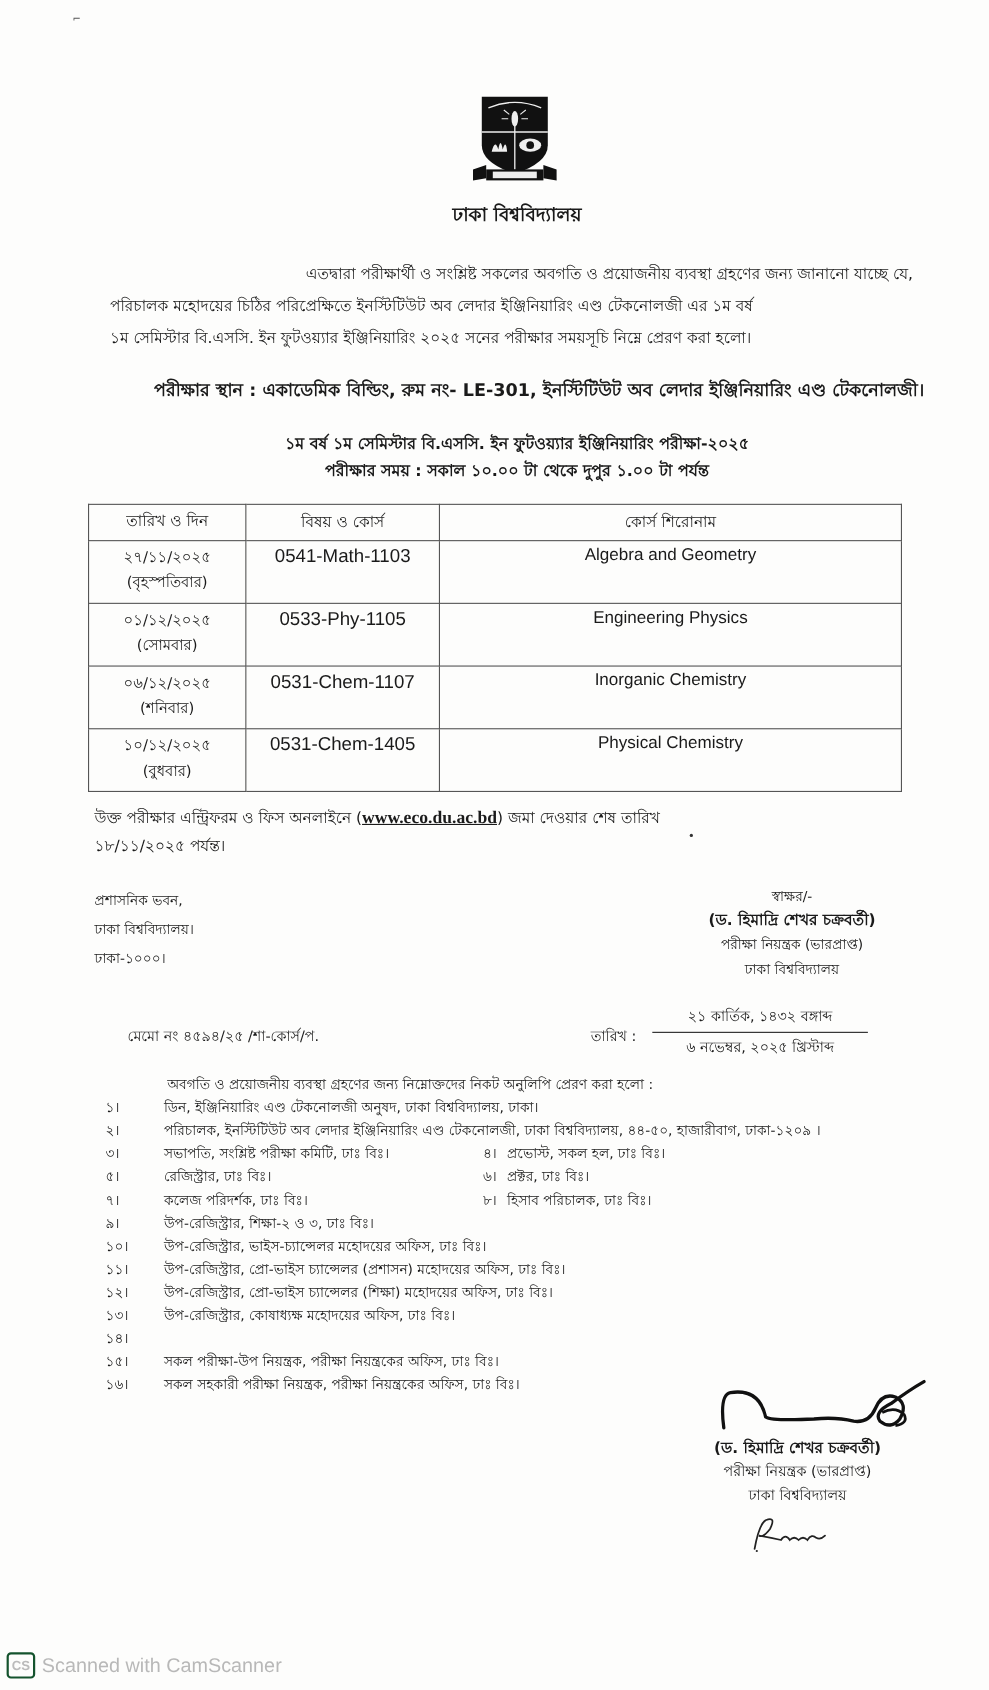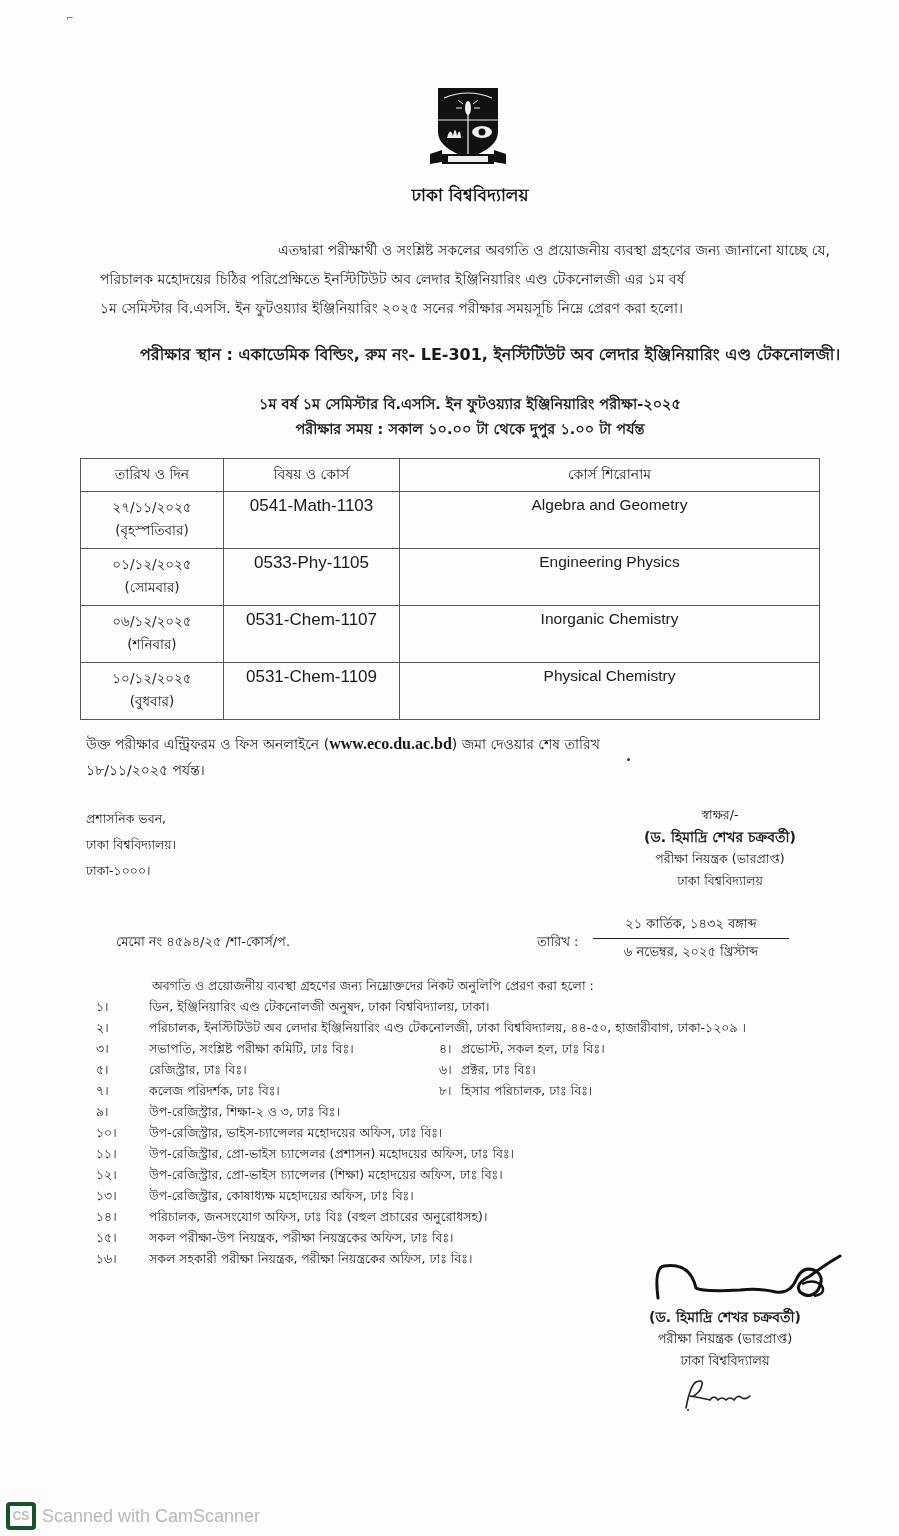--- a/index.html
+++ b/index.html
@@ -20,42 +20,42 @@
     position: absolute; left: 80px; top: 458px; width: 740px; border-collapse: collapse;
     font-size: 14px;
   }
   table.sched th, table.sched td { border: 1px solid #555; padding: 4px; vertical-align: top; margin-top: 16px; }
   table.sched th { height: 24px; font-weight: normal; font-size: 14px; text-align: center; }
   table.sched td { height: 48px; }
   .c1 { width: 134px; text-align: center; line-height: 23px; font-size: 13.5px; }
   .c2 { width: 167px; text-align: center; font-family: "Liberation Sans", sans-serif; font-size: 17px; padding-top: 4px !important; }
   .c3 { text-align: center; font-family: "Liberation Sans", sans-serif; font-size: 15.5px; padding-top: 4px !important; }
   .deadline { left: 86px; top: 731px; width: 700px; font-size: 14px; line-height: 26px; }
-  .deadline .url { font-family: "Liberation Serif", serif; font-weight: bold; font-size: 16px; }
+  .deadline .url { font-family: "Liberation Serif", serif; font-weight: bold; text-decoration: underline; font-size: 16px; }
   .addr { left: 86px; top: 806px; font-size: 12.5px; line-height: 26px; }
   .sign1 { left: 620px; top: 804px; width: 200px; text-align: center; font-size: 12.5px; line-height: 22px; }
   .sign1 .nm { font-weight: bold; font-size: 14px; }
   .memo { left: 116px; top: 932px; font-size: 13px; }
   .date-lbl { left: 537px; top: 932px; font-size: 13px; text-align: right; }
   .date-frac { left: 593px; top: 914px; width: 196px; text-align: center; font-size: 13px; }
   .date-frac .top { border-bottom: 1px solid #222; padding-bottom: 3px; }
   .date-frac .bot { padding-top: 3px; }
   .cc-intro { left: 152px; top: 977px; font-size: 12.5px; }
   .cc { left: 96px; top: 997px; width: 720px; font-size: 12.5px; }
   .cc-row { height: 21px; display: flex; align-items: center; }
   .cc-num { width: 53px; }
   .cc-text { flex: 0 0 auto; }
   .cc-half { width: 290px; }
   .cc-num2 { width: 22px; }
   .sig-graphic { left: 650px; top: 1254px; width: 200px; height: 56px; }
   .sign2 { left: 620px; top: 1306px; width: 210px; text-align: center; font-size: 13px; line-height: 22px; }
   .sign2 .nm { font-weight: bold; font-size: 14px; }
   .initials { left: 680px; top: 1378px; width: 80px; height: 34px; }
   .camscanner { left: 6px; top: 1502px; display: flex; align-items: center; gap: 6px; color: #b8b8b8; font-family: "Liberation Sans", sans-serif; font-size: 18px; }
-  .cs-badge { width: 22px; height: 20px; border: 4px solid #14532d; border-radius: 4px; font-size: 12px; font-weight: bold; display: flex; align-items: center; justify-content: center; color: #bbb; }
+  .cs-badge { width: 22px; height: 20px; border: 2px solid #14532d; border-radius: 4px; font-size: 12px; font-weight: bold; display: flex; align-items: center; justify-content: center; color: #bbb; }
   .stray { left: 66px; top: 13px; font-size: 9px; color: #555; }
   .dot { left: 627px; top: 758px; width: 3px; height: 3px; background: #333; border-radius: 50%; }
 </style>
 </head>
 <body>
 
 <div class="abs stray">⌐</div>
 
 <div class="abs logo-wrap">
   <svg width="80" height="86" viewBox="0 0 80 86">
@@ -125,21 +125,21 @@
           <div>(শনিবার)</div>
         </td>
       <td class="c2">0531-Chem-1107</td>
       <td class="c3">Inorganic Chemistry</td>
     </tr>
     <tr>
       <td class="c1">
           <div>১০/১২/২০২৫</div>
           <div>(বুধবার)</div>
         </td>
-      <td class="c2">0531-Chem-1109</td>
+      <td class="c2">0531-Chem-1405</td>
       <td class="c3">Physical Chemistry</td>
     </tr>
   </tbody>
 </table>
 
 <div class="abs deadline">
   <div><span>উক্ত পরীক্ষার এন্ট্রিফরম ও ফিস অনলাইনে (</span><span class="url">www.eco.du.ac.bd</span><span>) জমা দেওয়ার শেষ তারিখ</span></div>
   <div>১৮/১১/২০২৫ পর্যন্ত।</div>
 </div>
 <div class="abs dot"></div>
@@ -208,21 +208,20 @@
   <div class="cc-row">
       <span class="cc-num">১২।</span>
       <span class="cc-text">উপ-রেজিস্ট্রার, প্রো-ভাইস চ্যান্সেলর (শিক্ষা) মহোদয়ের অফিস, ঢাঃ বিঃ।</span>
     </div>
   <div class="cc-row">
       <span class="cc-num">১৩।</span>
       <span class="cc-text">উপ-রেজিস্ট্রার, কোষাধ্যক্ষ মহোদয়ের অফিস, ঢাঃ বিঃ।</span>
     </div>
   <div class="cc-row">
       <span class="cc-num">১৪।</span>
-      <span class="cc-text">পরিচালক, জনসংযোগ অফিস, ঢাঃ বিঃ (বহুল প্রচারের অনুরোধসহ)।</span>
     </div>
   <div class="cc-row">
       <span class="cc-num">১৫।</span>
       <span class="cc-text">সকল পরীক্ষা-উপ নিয়ন্ত্রক, পরীক্ষা নিয়ন্ত্রকের অফিস, ঢাঃ বিঃ।</span>
     </div>
   <div class="cc-row">
       <span class="cc-num">১৬।</span>
       <span class="cc-text">সকল সহকারী পরীক্ষা নিয়ন্ত্রক, পরীক্ষা নিয়ন্ত্রকের অফিস, ঢাঃ বিঃ।</span>
     </div>
 </div>

